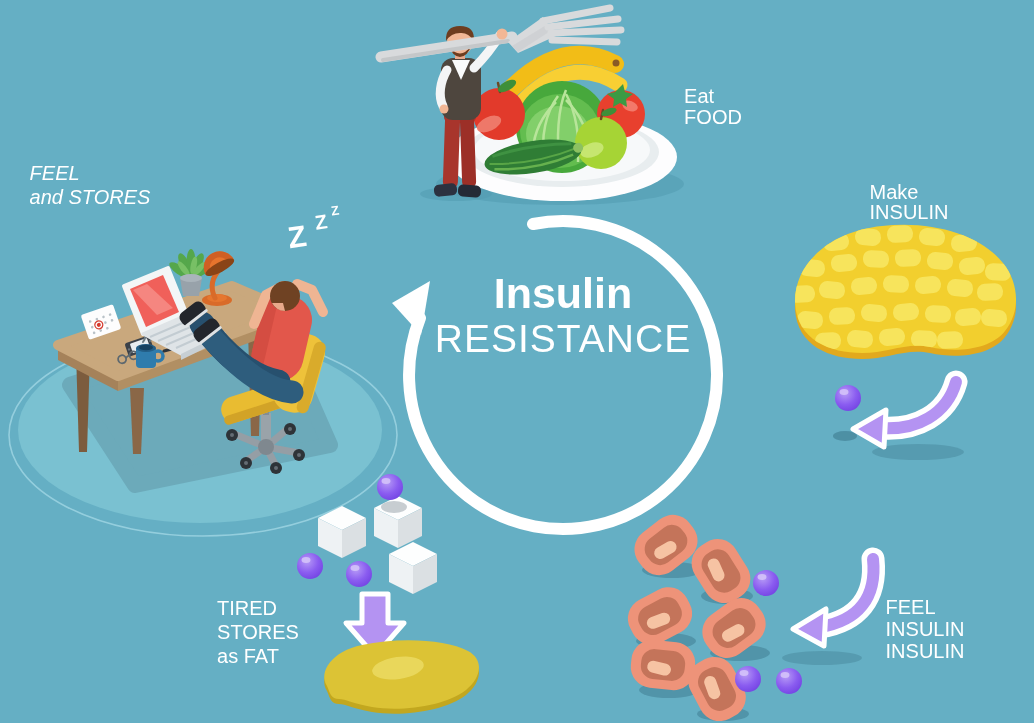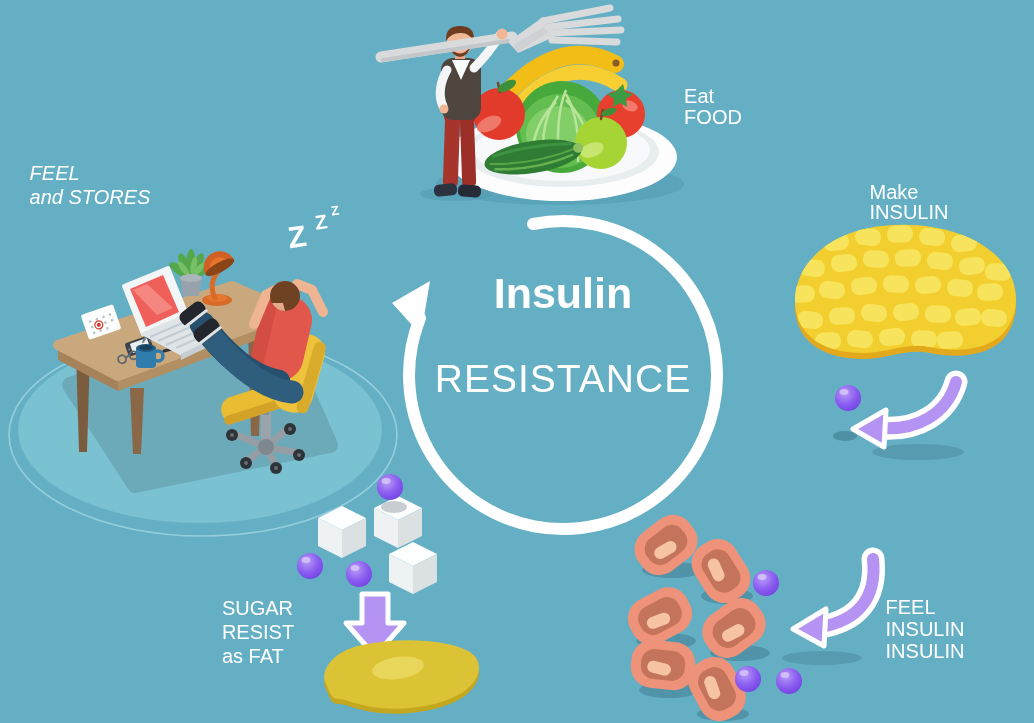--- a/index.html
+++ b/index.html
@@ -22,21 +22,21 @@
   }
   .cycle-title{
     position:absolute;
     left:563px;top:269px;
     transform:translateX(-50%);
     text-align:center;
     color:var(--text,#fff);
     white-space:nowrap;
   }
   .title-main{font-size:43px;font-weight:bold;line-height:48px;}
-  .title-sub{font-size:39px;line-height:44px;letter-spacing:1px;margin-top:40px;}
+  .title-sub{font-size:39px;line-height:44px;letter-spacing:1px;}
   .zzz span{
     position:absolute;
     color:var(--text,#fff);
     font-weight:bold;
     transform:rotate(-8deg);
   }
   .z1{left:288px;top:220px;font-size:30px;}
   .z2{left:315px;top:211px;font-size:20px;}
   .z3{left:331px;top:203px;font-size:13px;}
 </style>
@@ -422,22 +422,22 @@
   <div>INSULIN</div>
 </div>
 
 <div class="label" style="left:925px;top:596px;line-height:22px;">
   <div>FEEL</div>
   <div>INSULIN</div>
   <div>INSULIN</div>
 </div>
 
 <div class="label" style="left:258px;top:596px;line-height:24px;">
-  <div>SUGAR</div>
-  <div>RESIST</div>
+  <div>TIRED</div>
+  <div>STORES</div>
   <div>as FAT</div>
 </div>
 
 <div class="label" style="left:90px;top:161px;line-height:24px;font-style:italic;">
   <div>FEEL</div>
   <div>and STORES</div>
 </div>
 
 <div class="zzz">
   <span class="z1">Z</span>

